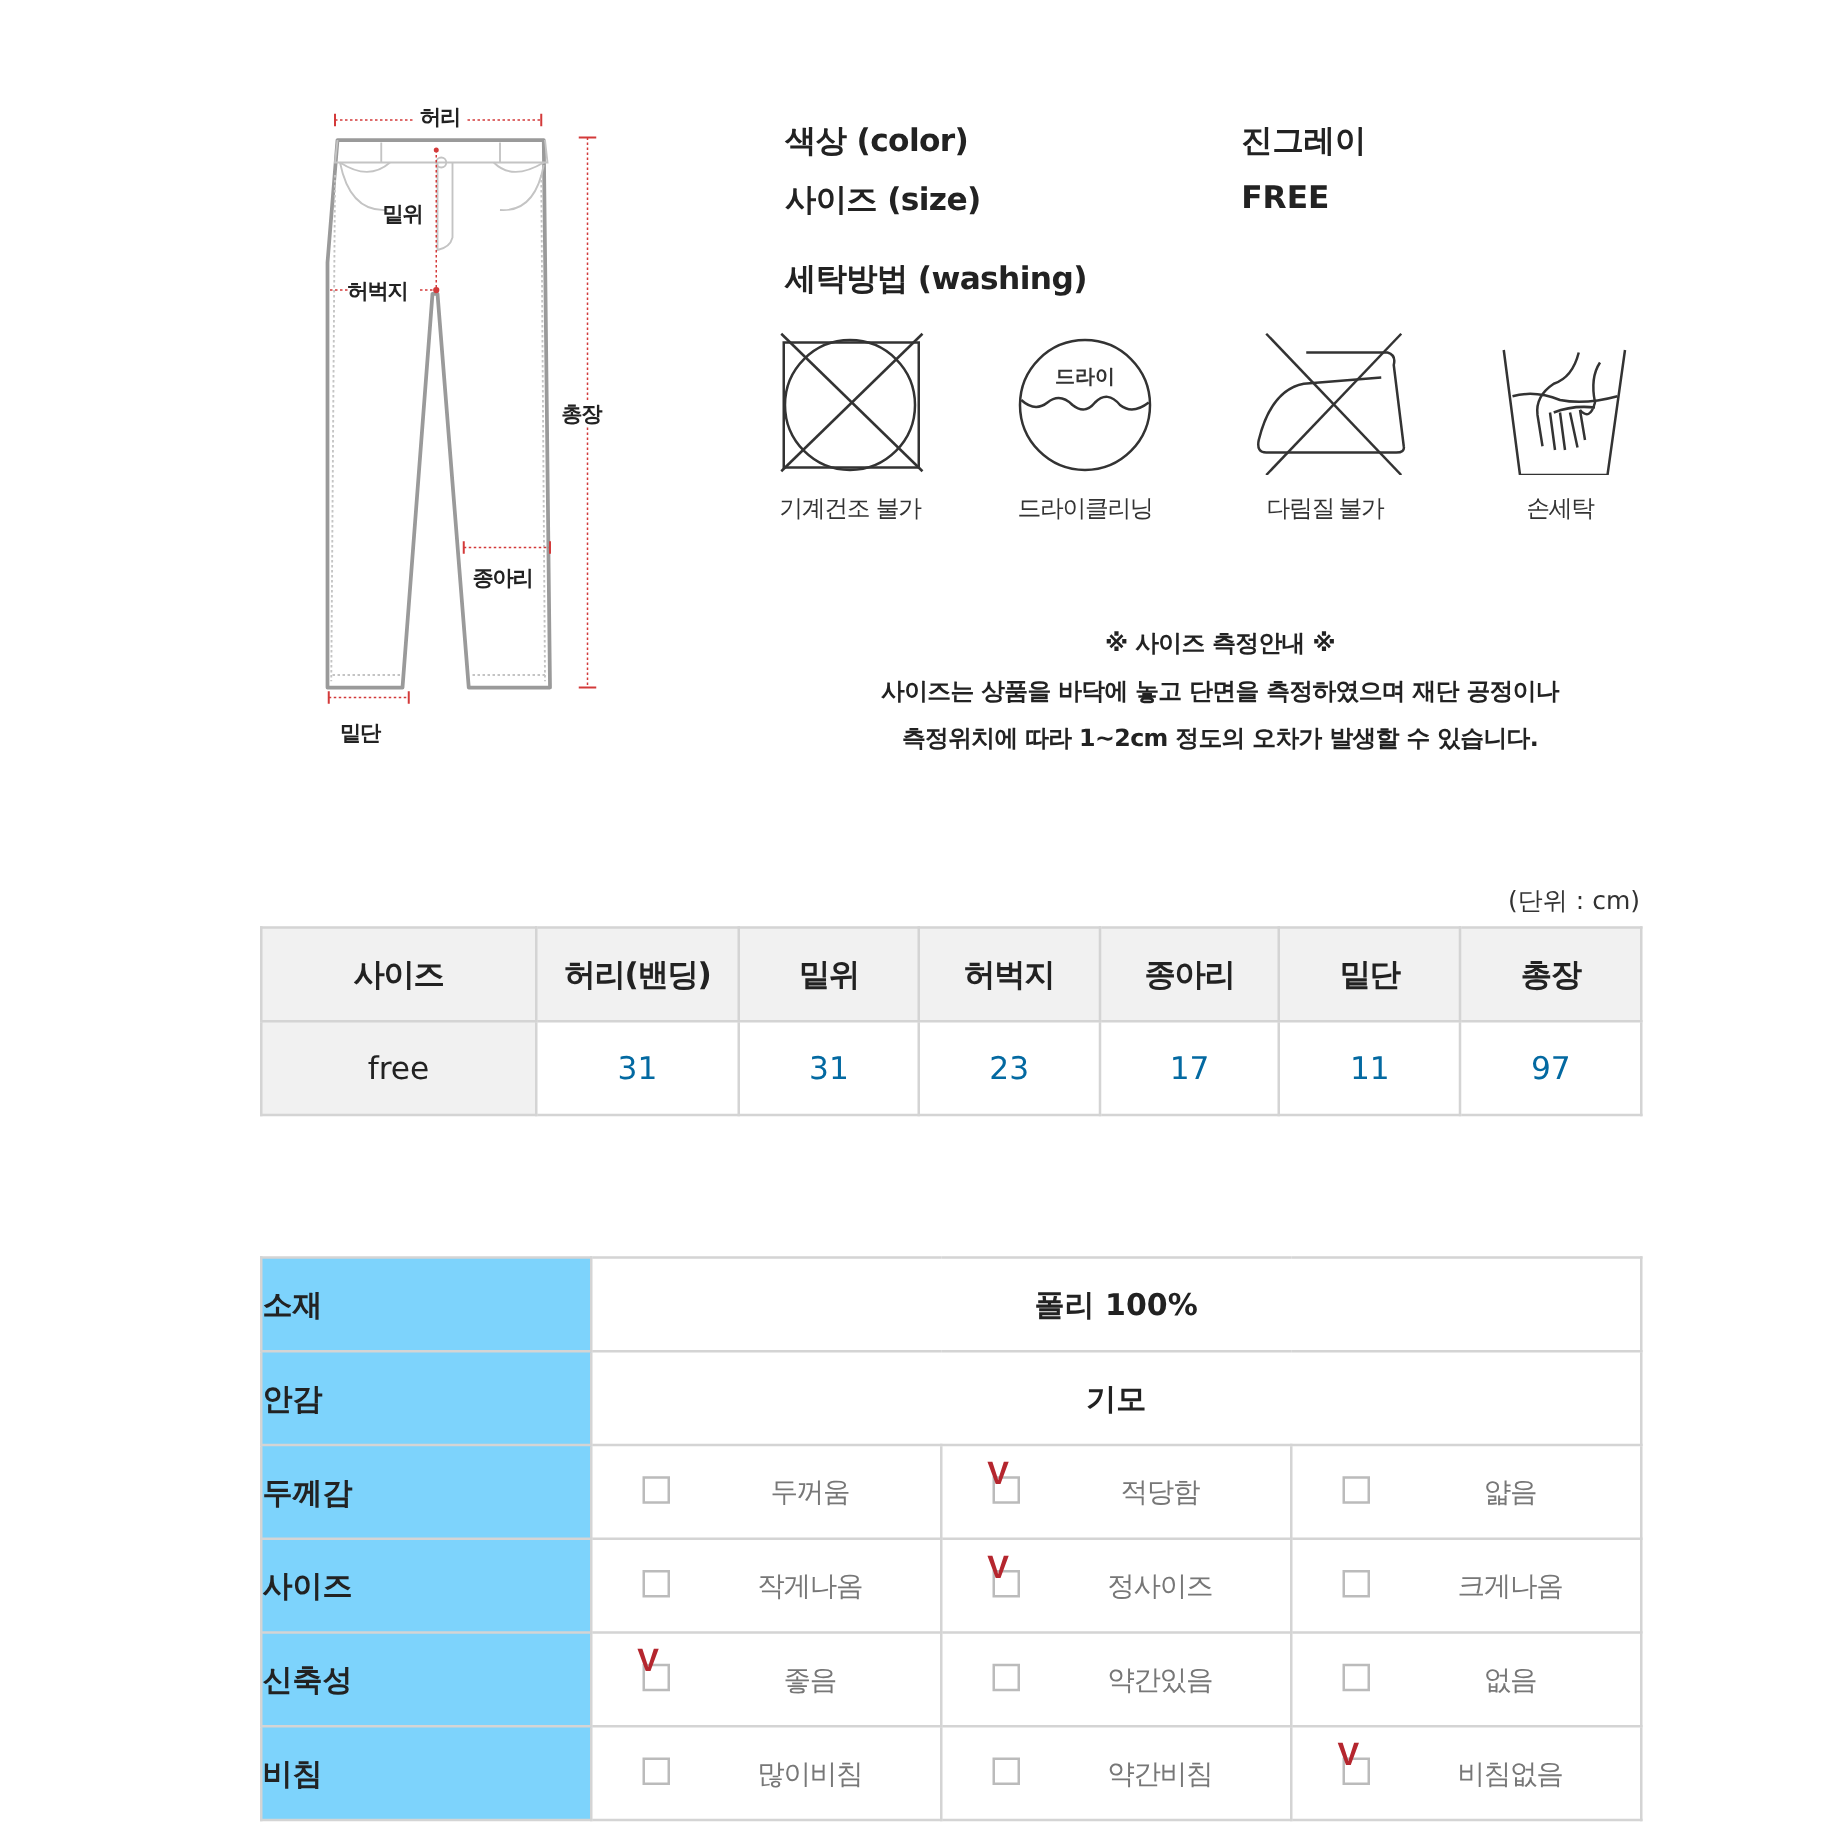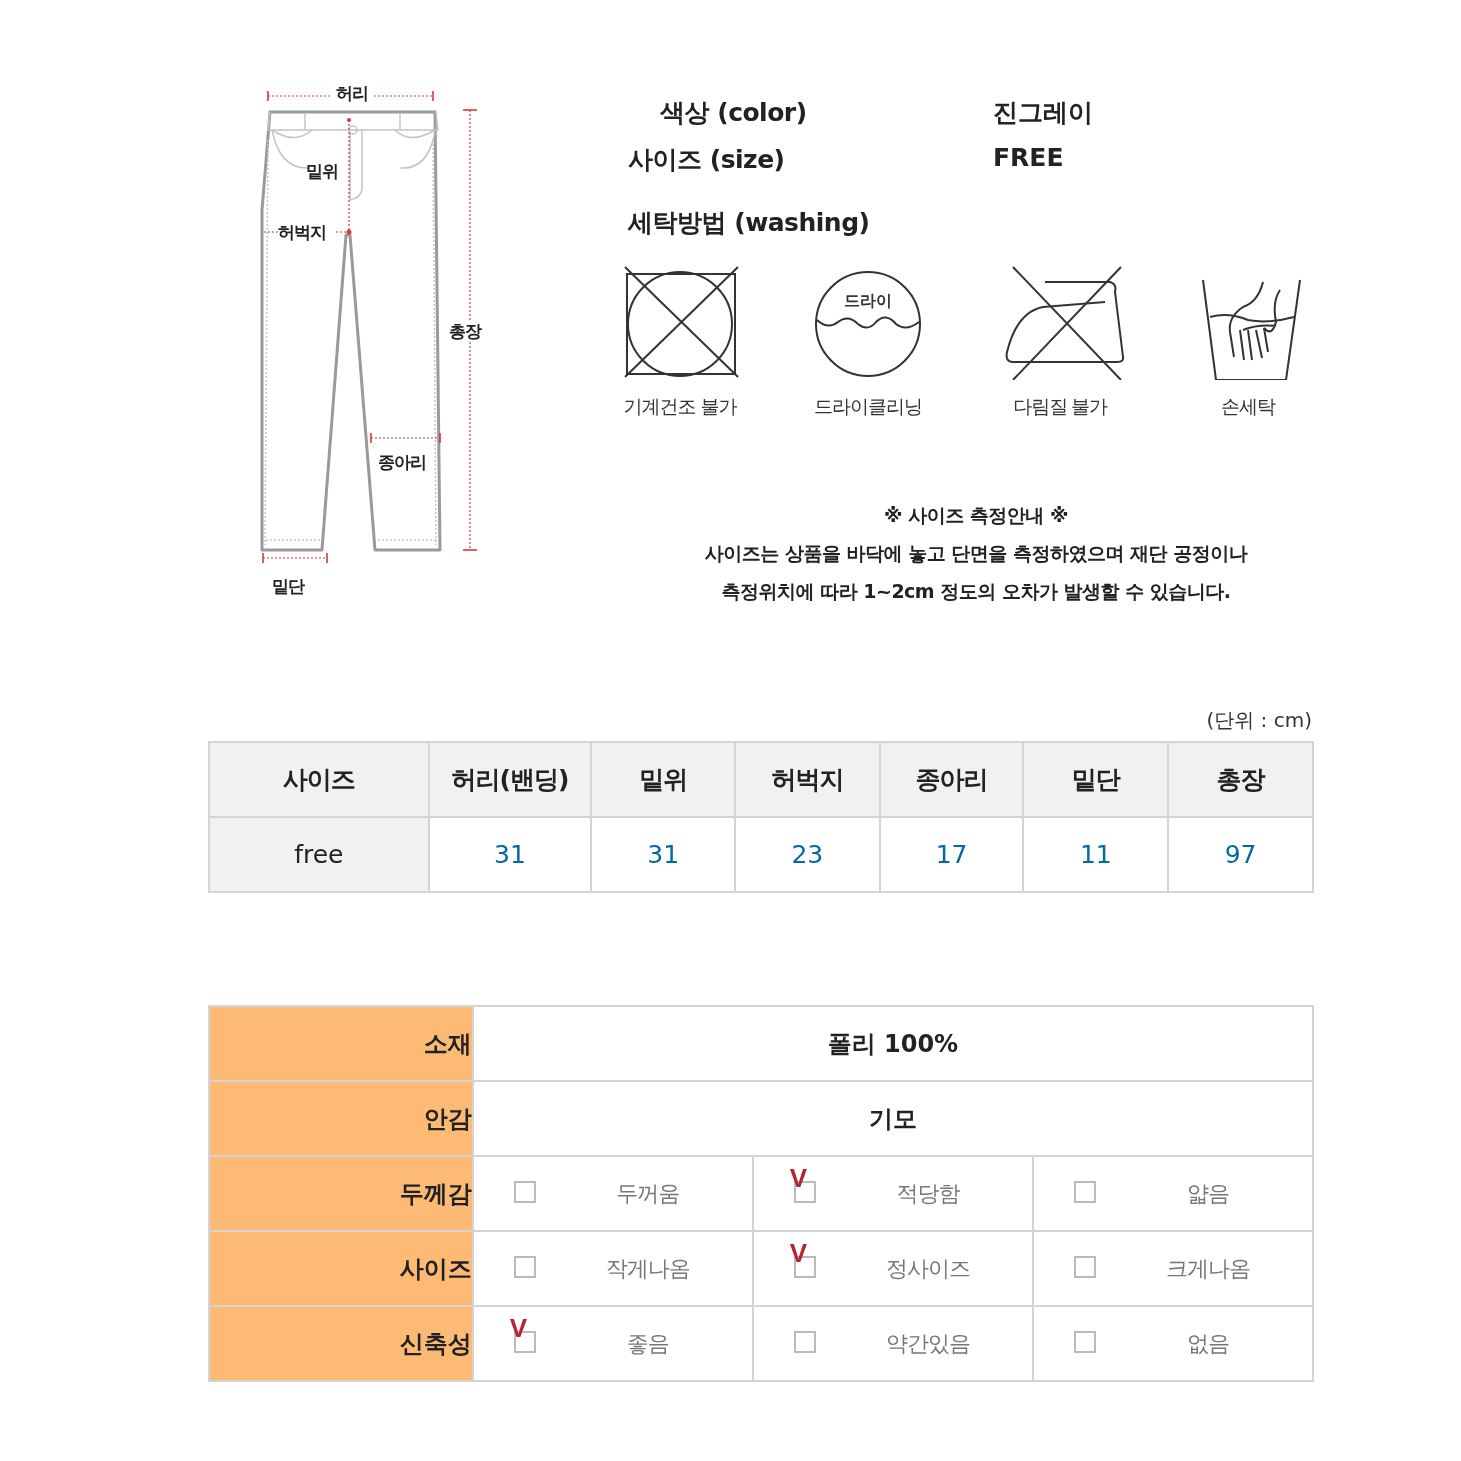--- a/index.html
+++ b/index.html
@@ -30,21 +30,21 @@
   table { border-collapse: collapse; position: absolute; }
   .size-table { left: 208px; top: 741px; width: 1106px; }
   .size-table td, .size-table th { border: 2px solid #d4d4d4; height: 75px; text-align: center; }
   .size-table th { background: #f1f1f1; font-size: 25px; font-weight: bold; color: #222; letter-spacing: -1px; }
   .size-table td { font-size: 25px; color: #0369a1; }
   .size-table td.rowhead { background: #f1f1f1; color: #222; font-weight: normal; }
 
   
   .fabric-table { left: 208px; top: 1005px; width: 1106px; }
   .fabric-table td { border: 2px solid #d4d4d4; height: 75px; }
-  .fabric-table td.label { width: 260px; background: #fdba74; text-align: right; font-size: 24px; font-weight: bold; color: #222; }
+  .fabric-table td.label { width: 260px; background: #7dd3fc; text-align: left; font-size: 24px; font-weight: bold; color: #222; }
   .fabric-table td.full { text-align: center; font-size: 24px; font-weight: bold; color: #222; }
   .fabric-table td.opt { width: 276px; position: relative; }
   .opt-box { position: absolute; left: 40px; top: 24px; width: 22px; height: 22px; border: 2px solid #bbb; background: #fff; }
   .opt-check { position: absolute; left: 36px; top: 8px; font-size: 26px; font-weight: bold; color: #b5262e; line-height: 1; font-family: "Liberation Sans", sans-serif; }
   .opt-label { position: absolute; left: 70px; right: 0; top: 0; bottom: 0; display: flex; align-items: center; justify-content: center; font-size: 22px; color: #777; letter-spacing: -1px; }
 </style>
 </head>
 <body>
 
 <div class="diagram">
@@ -93,21 +93,21 @@
   </svg>
   <span class="dlabel" style="left:86px; top:12px;">허리</span>
   <span class="dlabel" style="left:56px; top:90px;">밑위</span>
   <span class="dlabel" style="left:28px; top:151px;">허벅지</span>
   <span class="dlabel" style="left:199px; top:250px;">총장</span>
   <span class="dlabel" style="left:128px; top:381px;">종아리</span>
   <span class="dlabel" style="left:22px; top:505px;">밑단</span>
 </div>
 
 <div class="info">
-  <span class="info-row" style="top:0px;margin-left:32px;">색상 (color)</span>
+  <span class="info-row" style="top:0px;">색상 (color)</span>
   <span class="info-val" style="top:0px;">진그레이</span>
   <span class="info-row" style="top:47px;">사이즈 (size)</span>
   <span class="info-val" style="top:47px;">FREE</span>
   <span class="info-row" style="top:110px;">세탁방법 (washing)</span>
 </div>
 
 <div class="wash" style="left:610px;">
   <svg width="120" height="118" viewBox="0 0 120 118">
     <g fill="none" stroke="#333" stroke-width="2">
       <rect x="15" y="12" width="108" height="100" transform="translate(-8,0)"></rect>
@@ -238,14 +238,30 @@
     <td class="opt">
       <span class="opt-box"></span>
       <span class="opt-label">약간있음</span>
     </td>
     <td class="opt">
       <span class="opt-box"></span>
       <span class="opt-label">없음</span>
     </td>
   </tr>
 
+  <tr>
+    <td class="label">비침</td>
+    <td class="opt">
+      <span class="opt-box"></span>
+      <span class="opt-label">많이비침</span>
+    </td>
+    <td class="opt">
+      <span class="opt-box"></span>
+      <span class="opt-label">약간비침</span>
+    </td>
+    <td class="opt">
+      <span class="opt-box"></span>
+      <span class="opt-check">V</span>
+      <span class="opt-label">비침없음</span>
+    </td>
+  </tr>
 </tbody>
   </table>
 
 </body></html>

